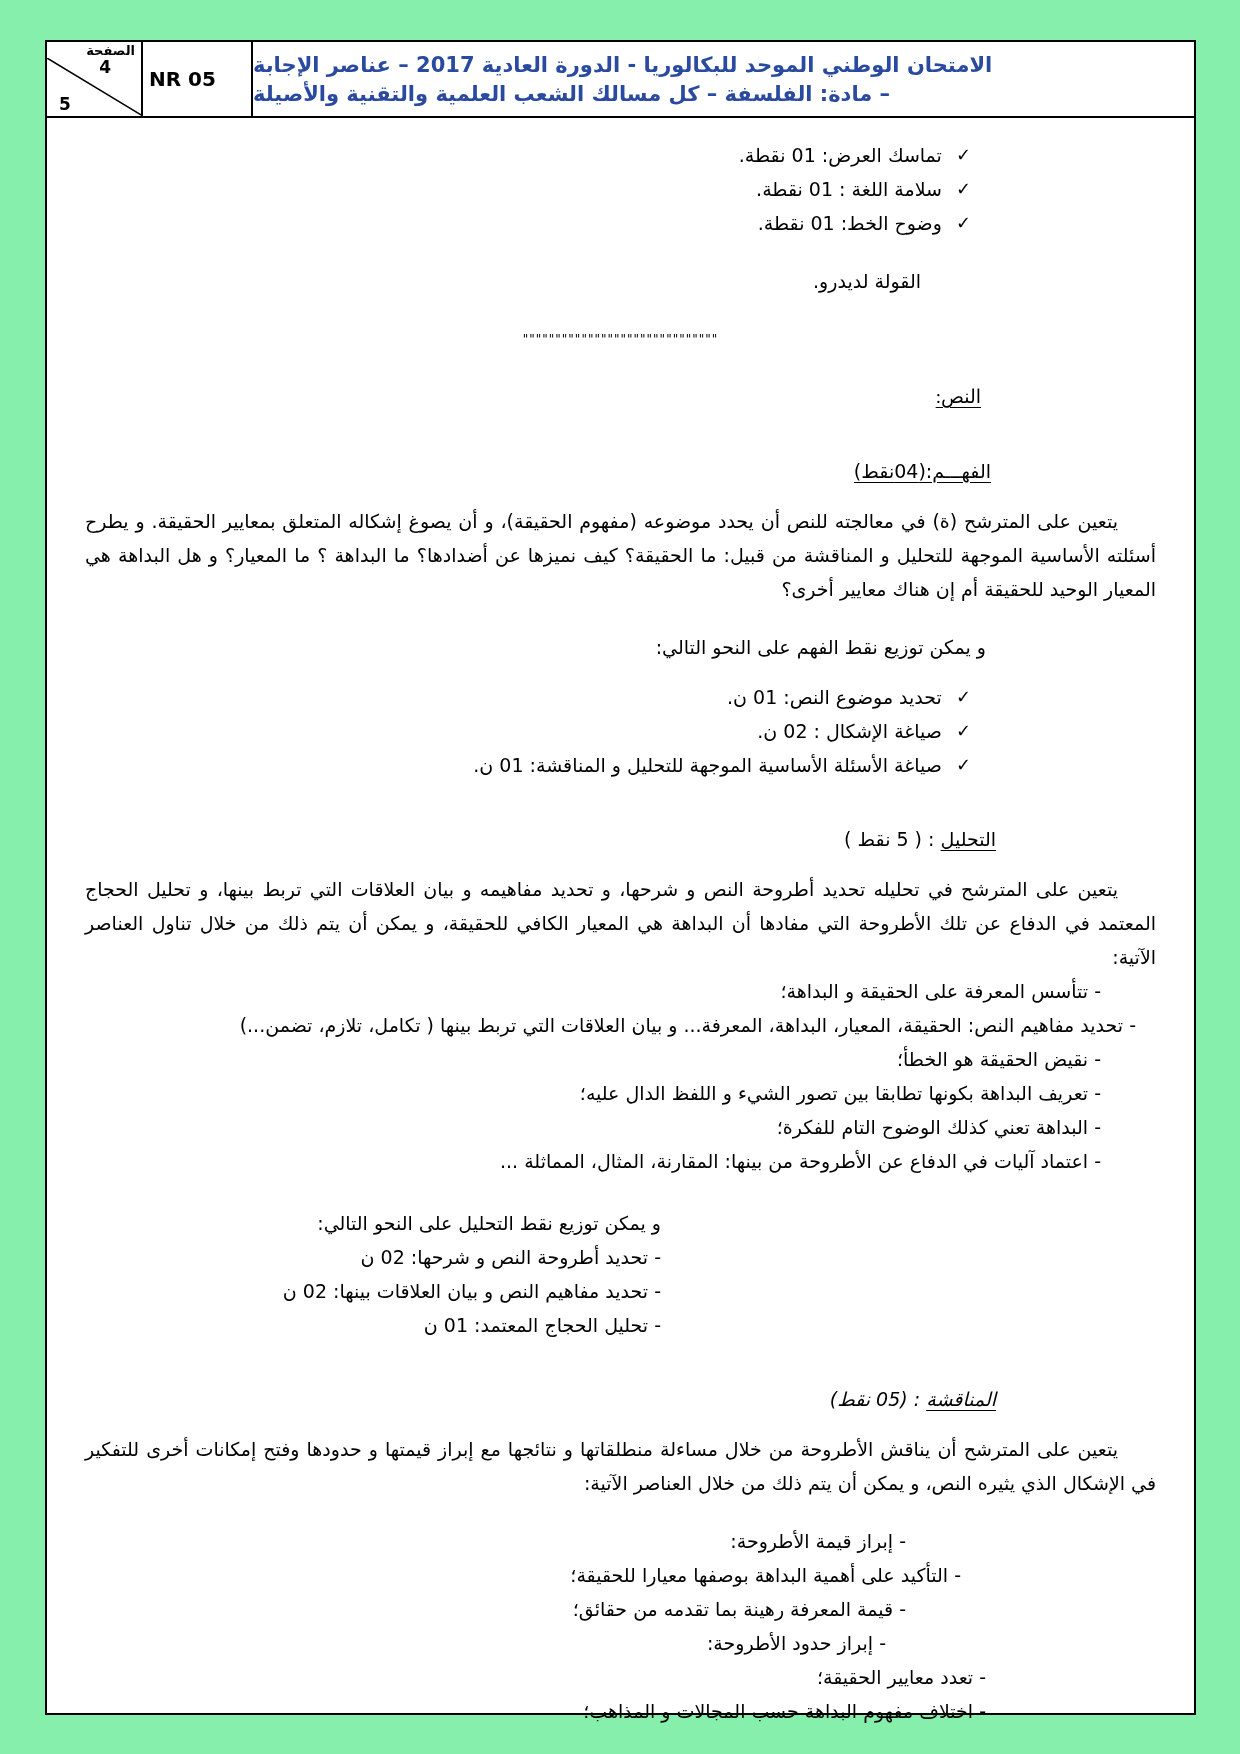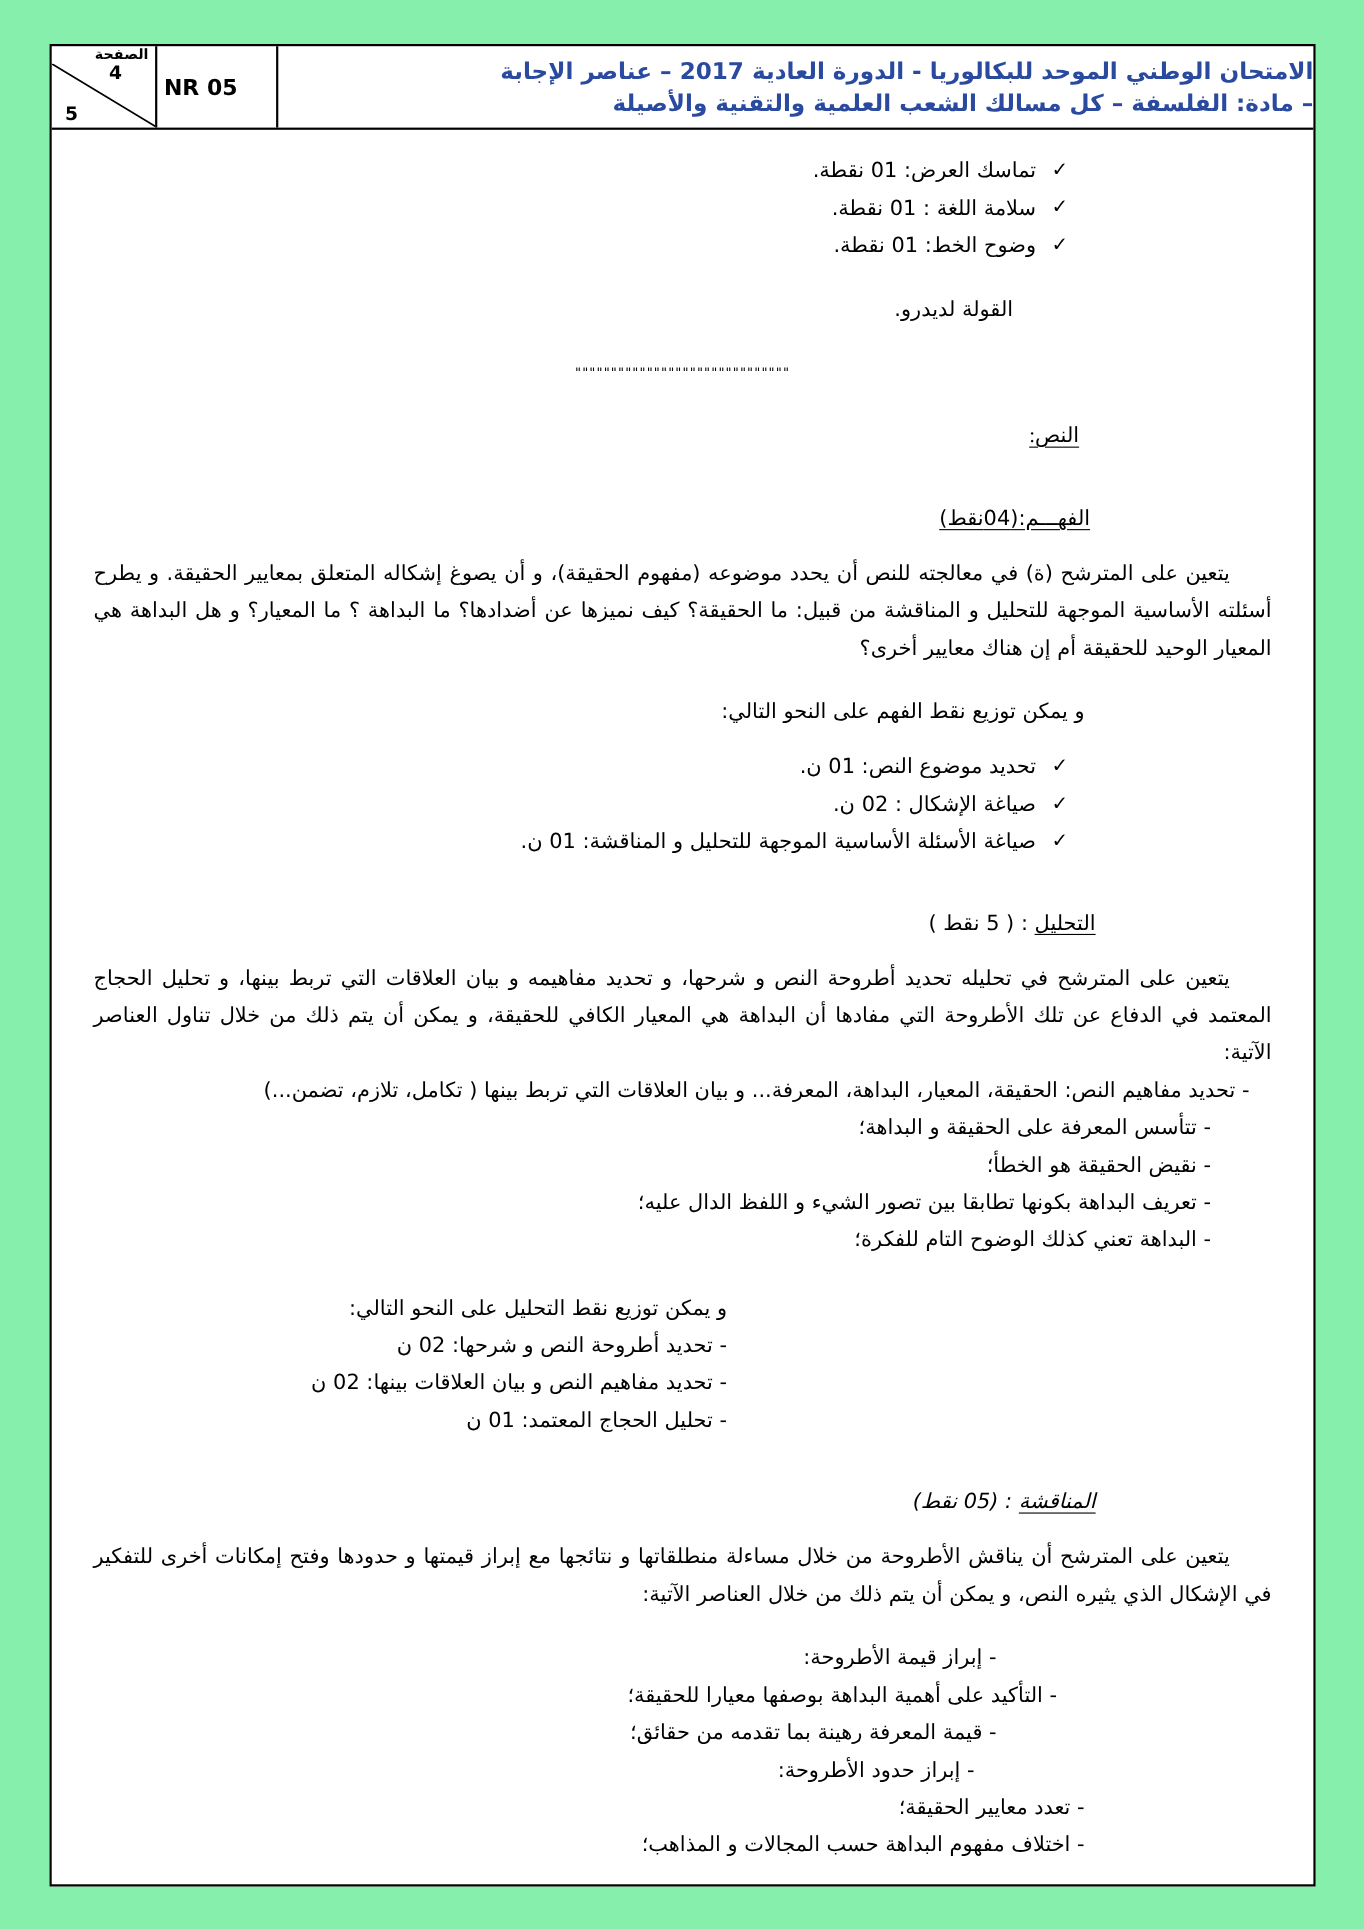--- a/index.html
+++ b/index.html
@@ -55,21 +55,21 @@
     border-right: 2px solid #000;
     display: flex; align-items: center;
     padding-left: 6px;
     font-size: 20px; font-weight: bold;
     direction: ltr;
   }
   .title-box {
     flex: 1;
     direction: rtl;
     display: flex; flex-direction: column;
-    justify-content: center; align-items: flex-start;
+    justify-content: center; align-items: flex-end;
     gap: 5px;
     color: #2a4a9f;
     font-weight: bold;
     font-size: 21px;
   }
 
   
   .doc-body {
     direction: rtl;
     padding: 20px 38px 0 38px;
@@ -176,25 +176,26 @@
         </div>
         <div class="check-item">
           <span class="check-glyph">✓</span>
           <span>صياغة الأسئلة الأساسية الموجهة للتحليل و المناقشة: 01 ن.</span>
         </div>
       </div>
 
       <p class="line ind160 mt40"><span class="underline">التحليل</span><span> : ( 5 نقط )</span></p>
       <p class="para">يتعين على المترشح في تحليله تحديد أطروحة النص و شرحها، و تحديد مفاهيمه و بيان العلاقات التي تربط بينها، و تحليل الحجاج المعتمد في الدفاع عن تلك الأطروحة التي مفادها أن البداهة هي المعيار الكافي للحقيقة، و يمكن أن يتم ذلك من خلال تناول العناصر الآتية:</p>
       <div>
+        <p class="line ind55">- تتأسس المعرفة على الحقيقة و البداهة؛</p>
         <p class="line ind20">- تحديد مفاهيم النص: الحقيقة، المعيار، البداهة، المعرفة... و بيان العلاقات التي تربط بينها ( تكامل، تلازم، تضمن...)</p>
-        <p class="line ind55">- تتأسس المعرفة على الحقيقة و البداهة؛</p>
         <p class="line ind55">- نقيض الحقيقة هو الخطأ؛</p>
         <p class="line ind55">- تعريف البداهة بكونها تطابقا بين تصور الشيء و اللفظ الدال عليه؛</p>
         <p class="line ind55">- البداهة تعني كذلك الوضوح التام للفكرة؛</p>
+        <p class="line ind55">- اعتماد آليات في الدفاع عن الأطروحة من بينها: المقارنة، المثال، المماثلة ...</p>
       </div>
       <p class="line ind495 mt28">و يمكن توزيع نقط التحليل على النحو التالي:</p>
       <div>
         <p class="line ind495">- تحديد أطروحة النص و شرحها: 02 ن</p>
         <p class="line ind495">- تحديد مفاهيم النص و بيان العلاقات بينها: 02 ن</p>
         <p class="line ind495">- تحليل الحجاج المعتمد: 01 ن</p>
       </div>
 
       <p class="line ind160 mt40 italic"><span class="underline">المناقشة</span><span> : (05 نقط)</span></p>
       <p class="para">يتعين على المترشح أن يناقش الأطروحة من خلال مساءلة منطلقاتها و نتائجها مع إبراز قيمتها و حدودها وفتح إمكانات أخرى للتفكير في الإشكال الذي يثيره النص، و يمكن أن يتم ذلك من خلال العناصر الآتية:</p>

